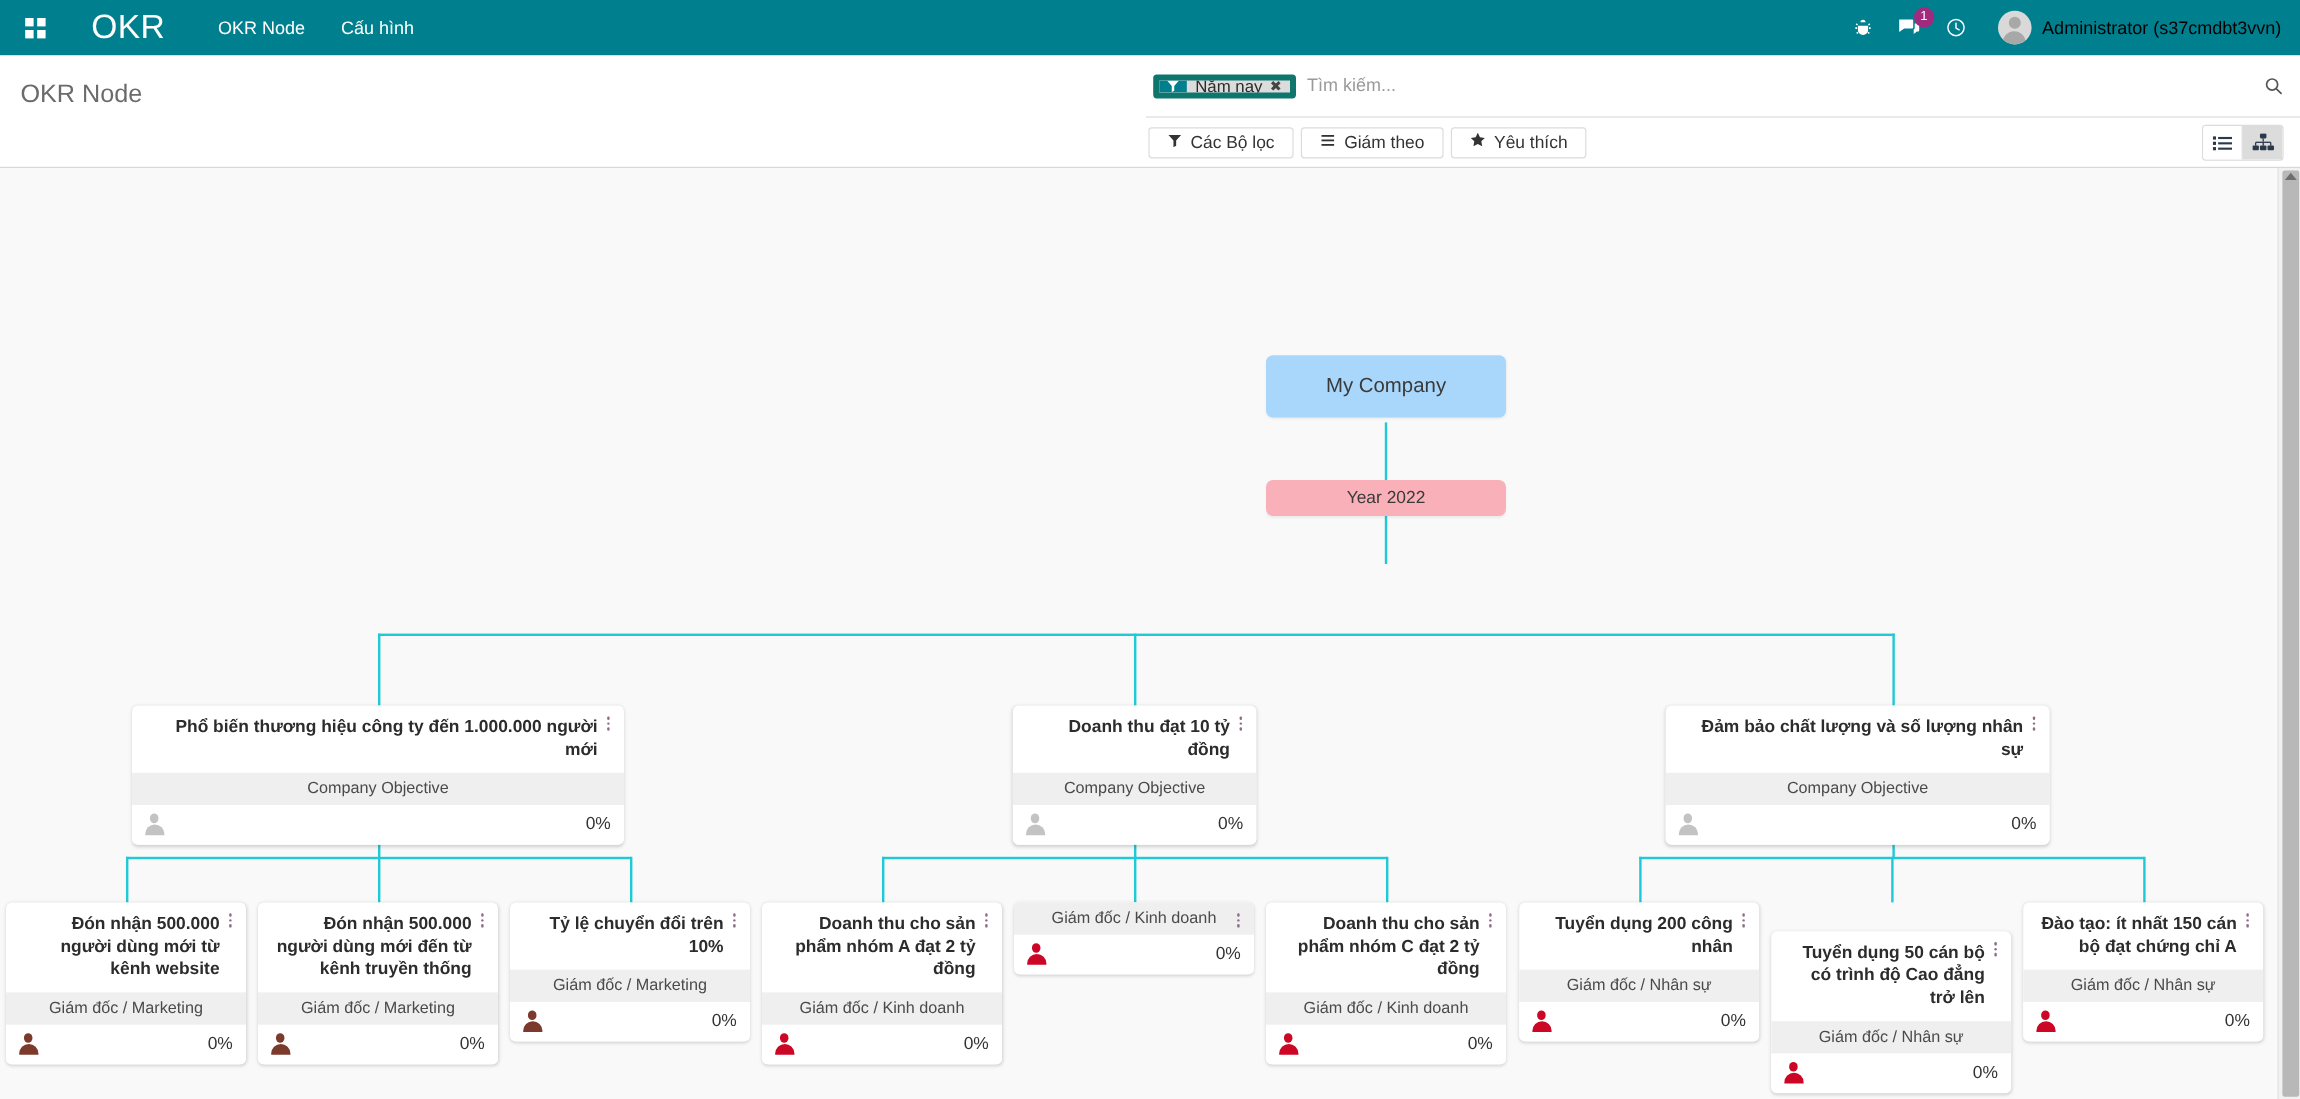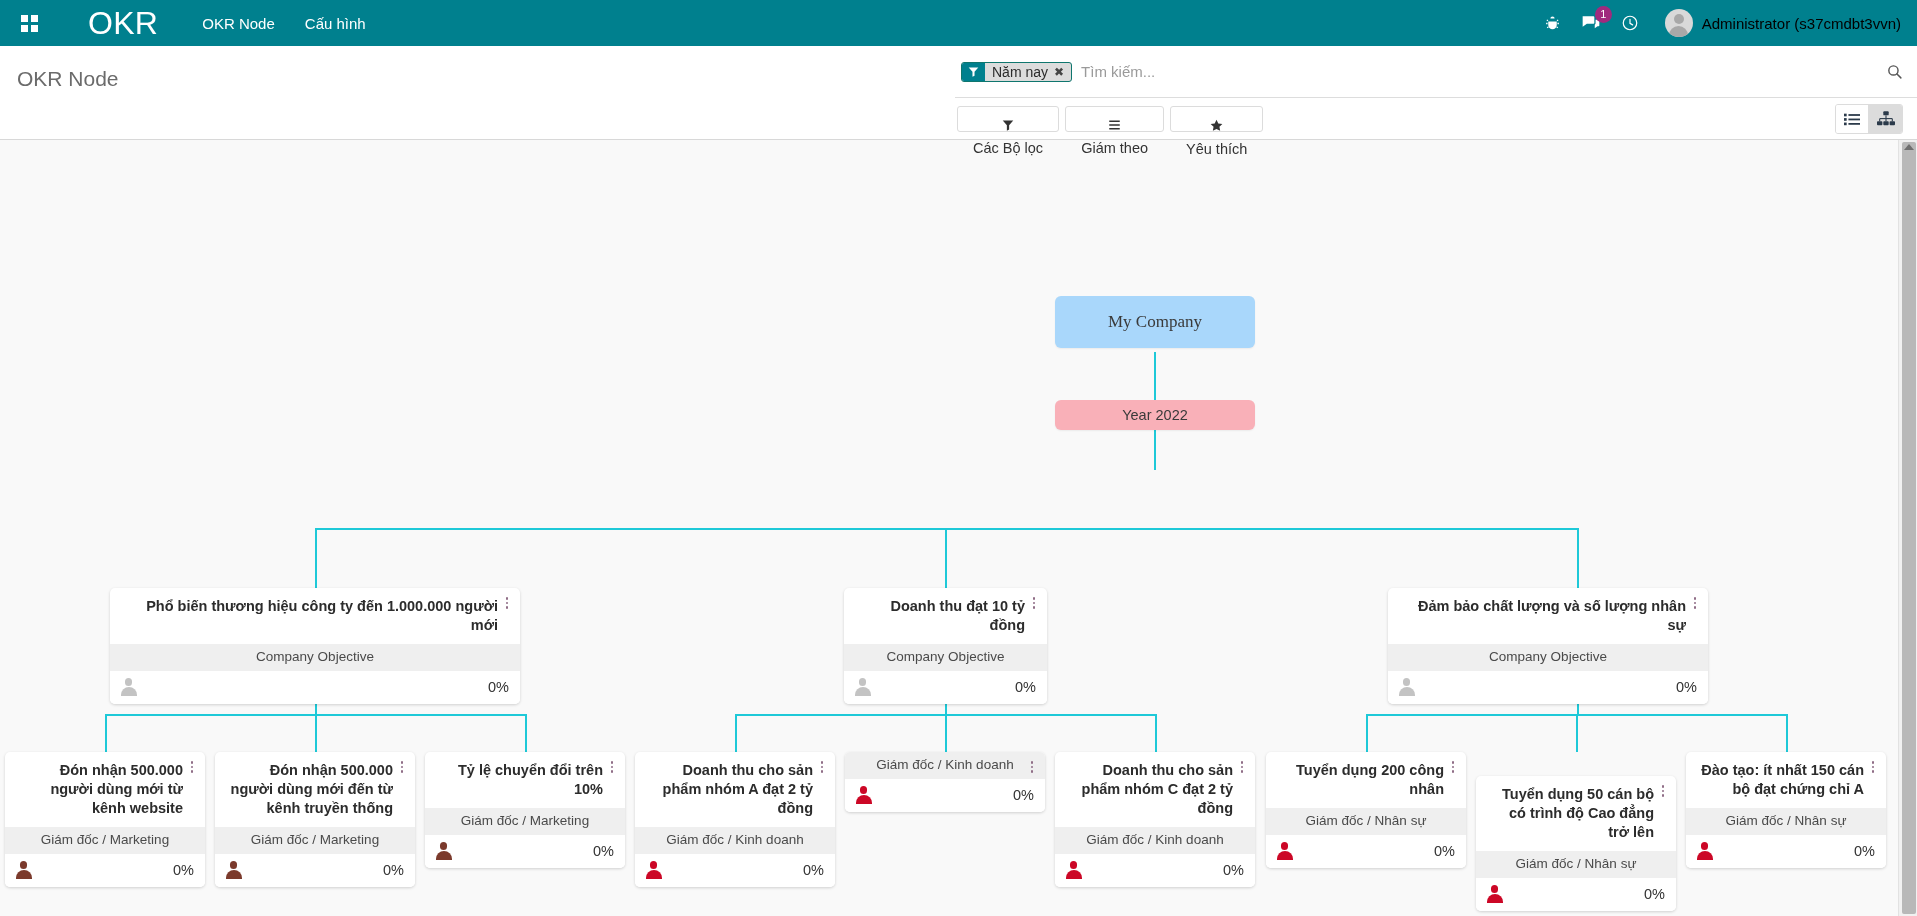--- a/index.html
+++ b/index.html
@@ -29,24 +29,24 @@
     cursor: pointer;
   }
   .apps-grid {
     display: grid;
     grid-template-columns: 7px 7px;
     grid-template-rows: 7px 7px;
     gap: 3px;
   }
   .apps-grid i { background: #ffffff; display: block; width: 7px; height: 7px; }
   .brand {
-    font-size: 32px;
+    font-size: 28px;
     font-weight: 400;
     letter-spacing: .3px;
-    margin-left: 40px;
+    margin-left: 28px;
     margin-right: 42px;
     color: #ffffff;
     cursor: pointer;
     line-height: 1;
   }
   .nav-links { display: flex; align-items: center; gap: 26px; }
   .nav-link {
     font-size: 15px;
     color: #ffffff;
     cursor: pointer;
@@ -129,21 +129,21 @@
     height: 52px;
     border-bottom: 1px solid #dddddd;
     display: flex;
     align-items: center;
     padding-right: 14px;
   }
   .facet {
     display: flex;
     align-items: stretch;
     height: 20px;
-    border: 1px solid #0f766e;
+    border: 5px solid #0f766e;
     border-radius: 3px;
     overflow: hidden;
     margin-left: 6px;
     background: #dcdcdc;
     cursor: pointer;
     flex: none;
   }
   .facet-icon {
     background: #00808e;
     color: #ffffff;
@@ -198,21 +198,20 @@
     background: #ffffff;
     border: 1px solid #dcdcdc;
     border-radius: 3px;
     display: flex; align-items: center;
     gap: 7px;
     padding: 12px 15px;
     font-size: 14.5px;
     color: #333333;
     cursor: pointer;
     white-space: nowrap;
-    flex-direction: column;
   }
   .view-switcher {
     margin-left: auto;
     display: flex;
     border: 1px solid #dcdcdc;
     border-radius: 3px;
     overflow: hidden;
     height: 30px;
     background: #fff;
   }
@@ -271,21 +270,21 @@
   
   .node-root {
     position: absolute;
     border-radius: 6px;
     display: flex; align-items: center; justify-content: center;
     font-size: 17px;
     color: #3a3a3a;
     cursor: pointer;
     box-shadow: 0 1px 2px rgba(0,0,0,.06);
   }
-  .node-company { background: #a9d7fb; font-family: Liberation Serif, serif; }
+  .node-company { background: #a9d7fb; }
   .node-year { background: #f9b0b8; }
 
   
   .card {
     position: absolute;
     background: #ffffff;
     border-radius: 5px;
     box-shadow: 0 1px 3px rgba(0,0,0,.17);
     overflow: hidden;
     cursor: pointer;

